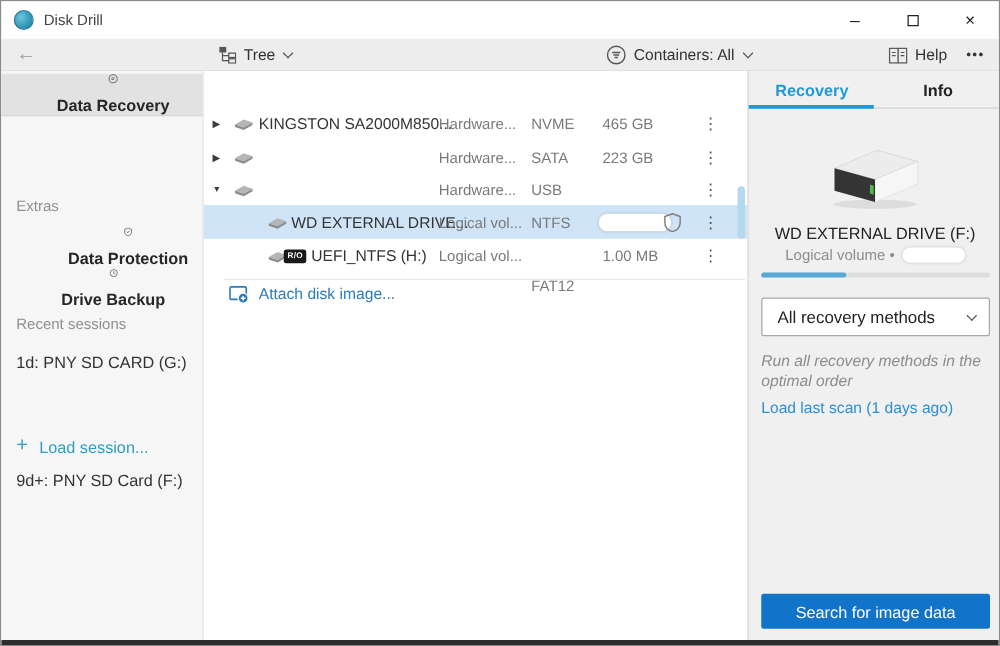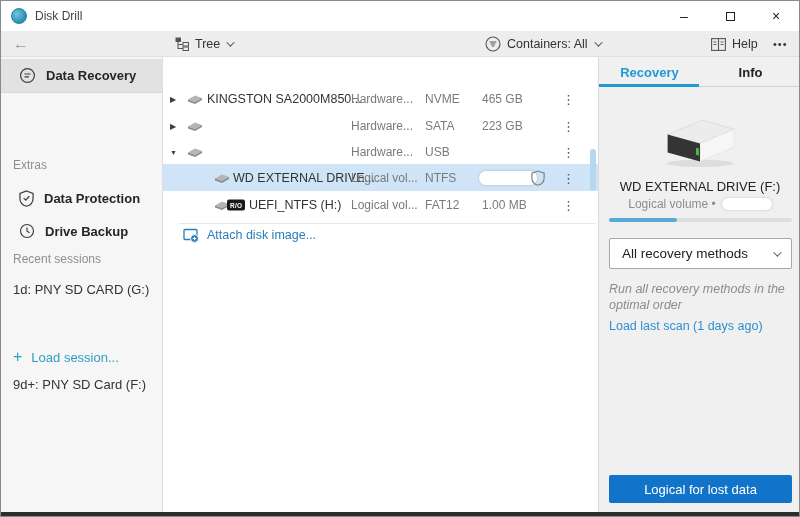--- a/index.html
+++ b/index.html
@@ -19,21 +19,21 @@
   
   .toolbar { position:absolute; top:30px; left:0; width:100%; height:26px; background:#eeedee; border-bottom:1px solid #e0e0e0; }
   .back-arrow { position:absolute; left:12px; top:0; line-height:25px; font-size:16px; color:#9b9b9b; }
   .tool-group { position:absolute; top:0; height:26px; display:flex; align-items:center; gap:6px; font-size:12.5px; color:#333; }
   .chev-down { width:6px; height:6px; border-right:1.5px solid #555; border-bottom:1.5px solid #555; transform:rotate(45deg) translateY(-2px); }
   .more-dots { letter-spacing:1px; font-size:11px; color:#333; }
 
   
   .sidebar { position:absolute; top:56px; left:0; width:162px; height:457px; background:#f7f6f7; border-right:1px solid #dfdfdf; }
   .side-item { position:absolute; left:0; width:100%; height:32px; display:flex; align-items:center; gap:10px; padding-left:18px;
-               font-size:13px; font-weight:600; color:#262626; }
+               font-size:13px; font-weight:600; color:#262626;flex-direction:column; }
   .side-item.selected { background:#e3e2e3; border-bottom:1px solid #d9d8d9; }
   .side-label { position:absolute; left:12px; font-size:12px; color:#8f8f8f; }
   .session-item { position:absolute; left:12px; font-size:13px; color:#333; }
   .load-session { position:absolute; left:12px; display:flex; align-items:center; gap:9px; color:#2f9ec2; font-size:13px; }
   .plus-glyph { font-size:16px; color:#2f9ec2; }
 
   
   .main { position:absolute; top:56px; left:162px; width:435px; height:457px; background:#fff; }
   .thead { position:absolute; top:0; left:0; width:100%; height:28px; border-bottom:1px solid #e3e3e3; font-size:12px; color:#666; }
   .th { position:absolute; top:7px; }
@@ -140,21 +140,21 @@
     <div class="side-item selected" style="top:2px; height:34px;">
       <svg width="17" height="17" viewBox="0 0 18 18">
         <circle cx="9" cy="9" r="7.3" fill="none" stroke="#3d3d3d" stroke-width="1.3"></circle>
         <path d="M5.8 7.4 H12.2 M5.8 10.4 H10.5" stroke="#3d3d3d" stroke-width="1.2"></path>
       </svg>
       <span>Data Recovery</span>
     </div>
 
     <div class="side-label" style="top:101px;">Extras</div>
 
-    <div class="side-item" style="top:125px;">
+    <div class="side-item" style="top:125px;margin-left:12px;">
       <svg width="15" height="17" viewBox="0 0 16 18">
         <path d="M8 1 L15 3.5 V9 C15 13.5 11.8 16.3 8 17.3 C4.2 16.3 1 13.5 1 9 V3.5 Z" fill="none" stroke="#3d3d3d" stroke-width="1.3"></path>
         <path d="M5 8.6 L7.2 10.8 L11 6.6" fill="none" stroke="#3d3d3d" stroke-width="1.3"></path>
       </svg>
       <span>Data Protection</span>
     </div>
 
     <div class="side-item" style="top:158px;">
       <svg width="16" height="16" viewBox="0 0 18 18">
         <circle cx="9" cy="9" r="7.3" fill="none" stroke="#3d3d3d" stroke-width="1.3"></circle>
@@ -228,21 +228,21 @@
     </div>
 
     <div class="row" style="top:134px; height:28px;">
       <svg class="disk-ic" style="left:50px;" viewBox="0 0 18 11">
         <path d="M2 6 L9 2 L16 4.5 L9 8.5 Z" fill="#b5b5b5"></path>
           <path d="M2 6 L9 8.5 L16 4.5 L16 6.5 L9 10.5 L2 8 Z" fill="#8c8c8c"></path>
       </svg>
       <span class="ro-badge" style="left:64px;">R/O</span>
       <span class="cell name" style="left:86px;">UEFI_NTFS (H:)</span>
       <span class="cell dim" style="left:188px;">Logical vol...</span>
-      <span class="cell dim" style="left:262px;">FAT12</span>
+      <span class="cell dim" style="left:262px;margin-top:24px;">FAT12</span>
       <span class="cell dim" style="left:319px;">1.00 MB</span>
       <span class="kebab">⋮</span>
     </div>
 
     <div class="attach-sep"></div>
     <div class="attach-link">
       <svg width="16" height="16" viewBox="0 0 16 16">
         <rect x="1" y="2.5" width="13" height="10" rx="1" fill="none" stroke="#2b7cb9" stroke-width="1.3"></rect>
         <circle cx="11.5" cy="11.5" r="4" fill="#2b7cb9" stroke="#ffffff" stroke-width="1"></circle>
         <path d="M11.5 9.7 V13.3 M9.7 11.5 H13.3" stroke="#fff" stroke-width="1.2"></path>
@@ -284,17 +284,17 @@
 
     <div class="method-select">
       <span>All recovery methods</span>
       <span class="chev-down"></span>
     </div>
 
     <div class="method-desc">Run all recovery methods in the optimal order</div>
 
     <div class="scan-link">Load last scan (1 days ago)</div>
 
-    <button class="search-btn">Logical for lost data</button>
+    <button class="search-btn">Search for image data</button>
   </div>
 
   <div class="taskbar-strip"></div>
 </div>
 
 </body></html>

